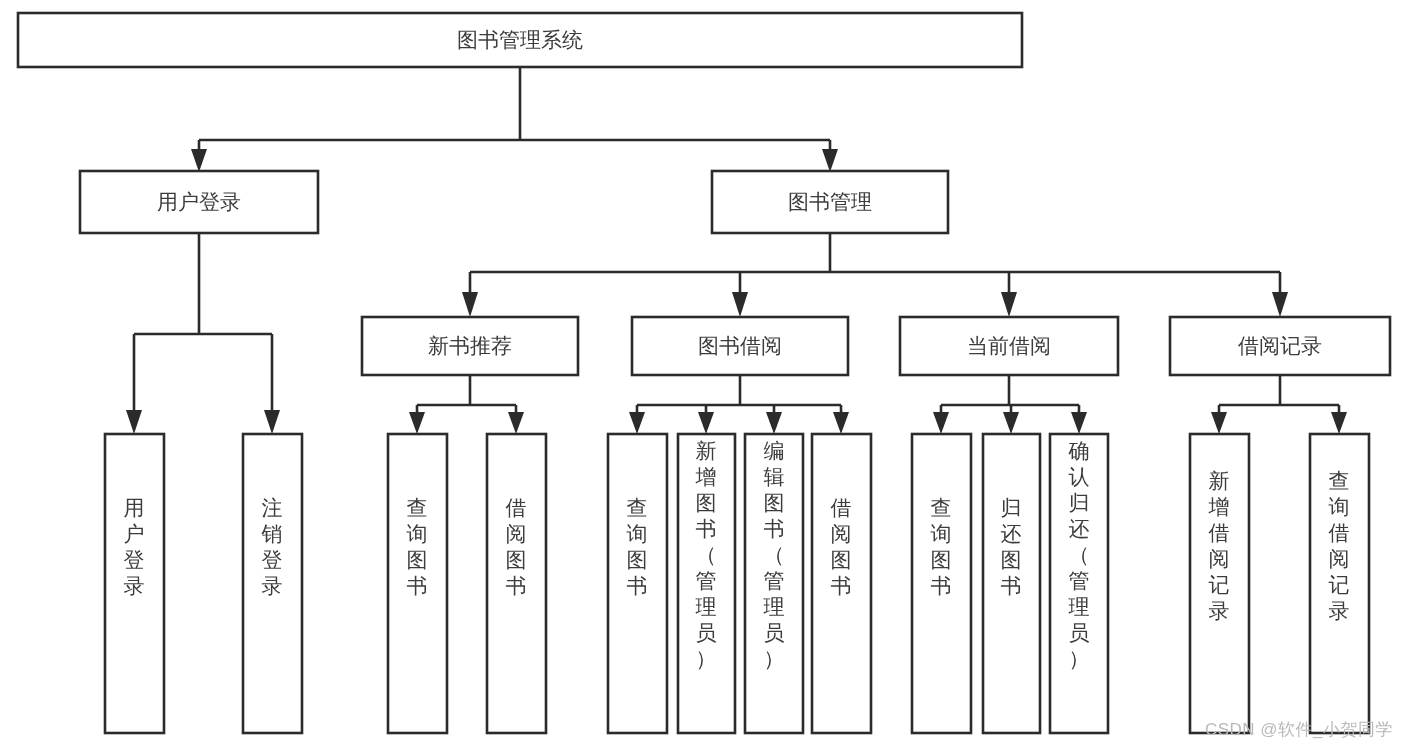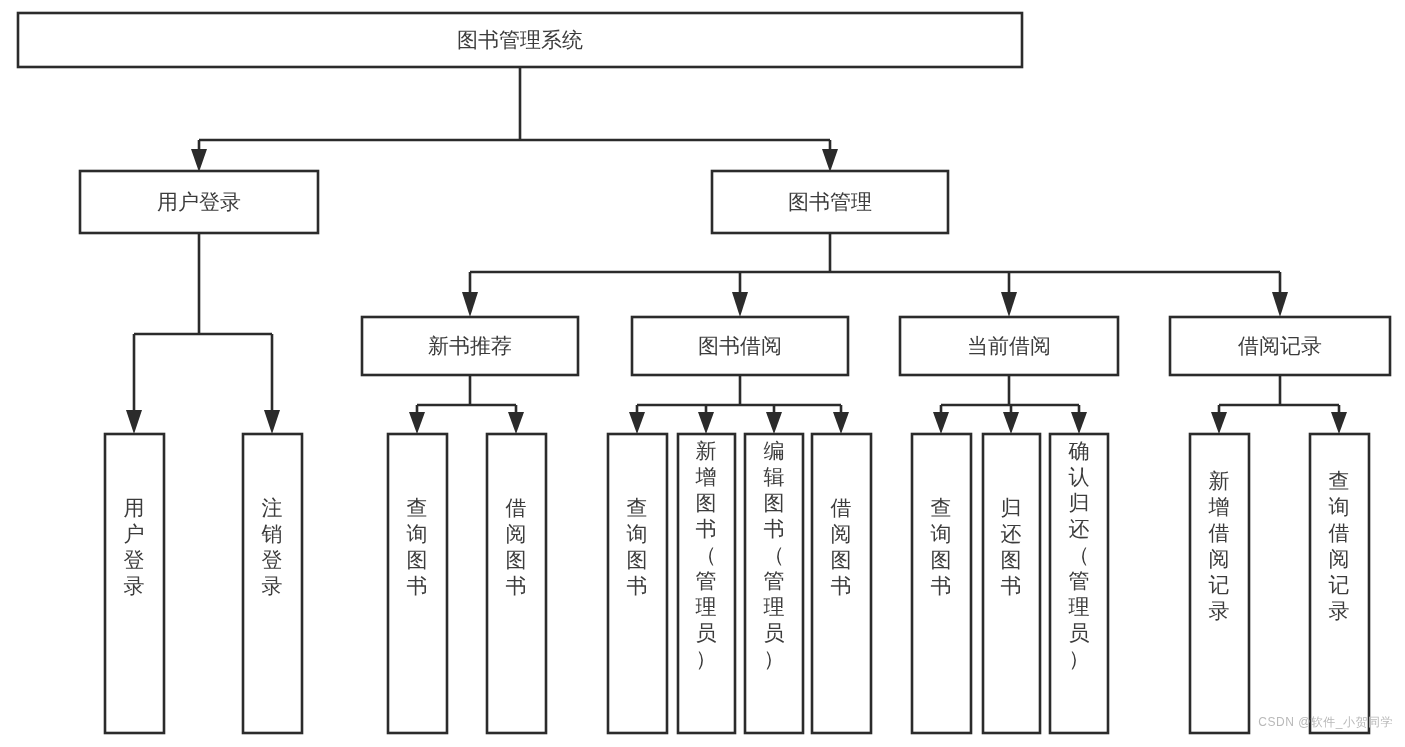--- a/index.html
+++ b/index.html
@@ -43,23 +43,23 @@
   }
   .node-label-vertical {
     fill: #3c3c3c;
     font-family: "Liberation Sans", "DejaVu Sans", sans-serif;
     font-size: 21px;
     text-anchor: middle;
   }
   .watermark {
     position: absolute;
     right: 12px;
-    bottom: 16px;
-    font-family: "Liberation Sans", "DejaVu Sans", sans-serif;
-    font-size: 12px;
+    bottom: 6px;
+    font-family: "Liberation Sans", "DejaVu Sans", sans-serif;
+    font-size: 17px;
     color: #b9b9b9;
     letter-spacing: 0.5px;
     white-space: nowrap;
     pointer-events: none;
   }
 </style>
 </head>
 <body>
 
 <svg id="diagram" viewBox="0 0 1405 747" xmlns="http://www.w3.org/2000/svg">

